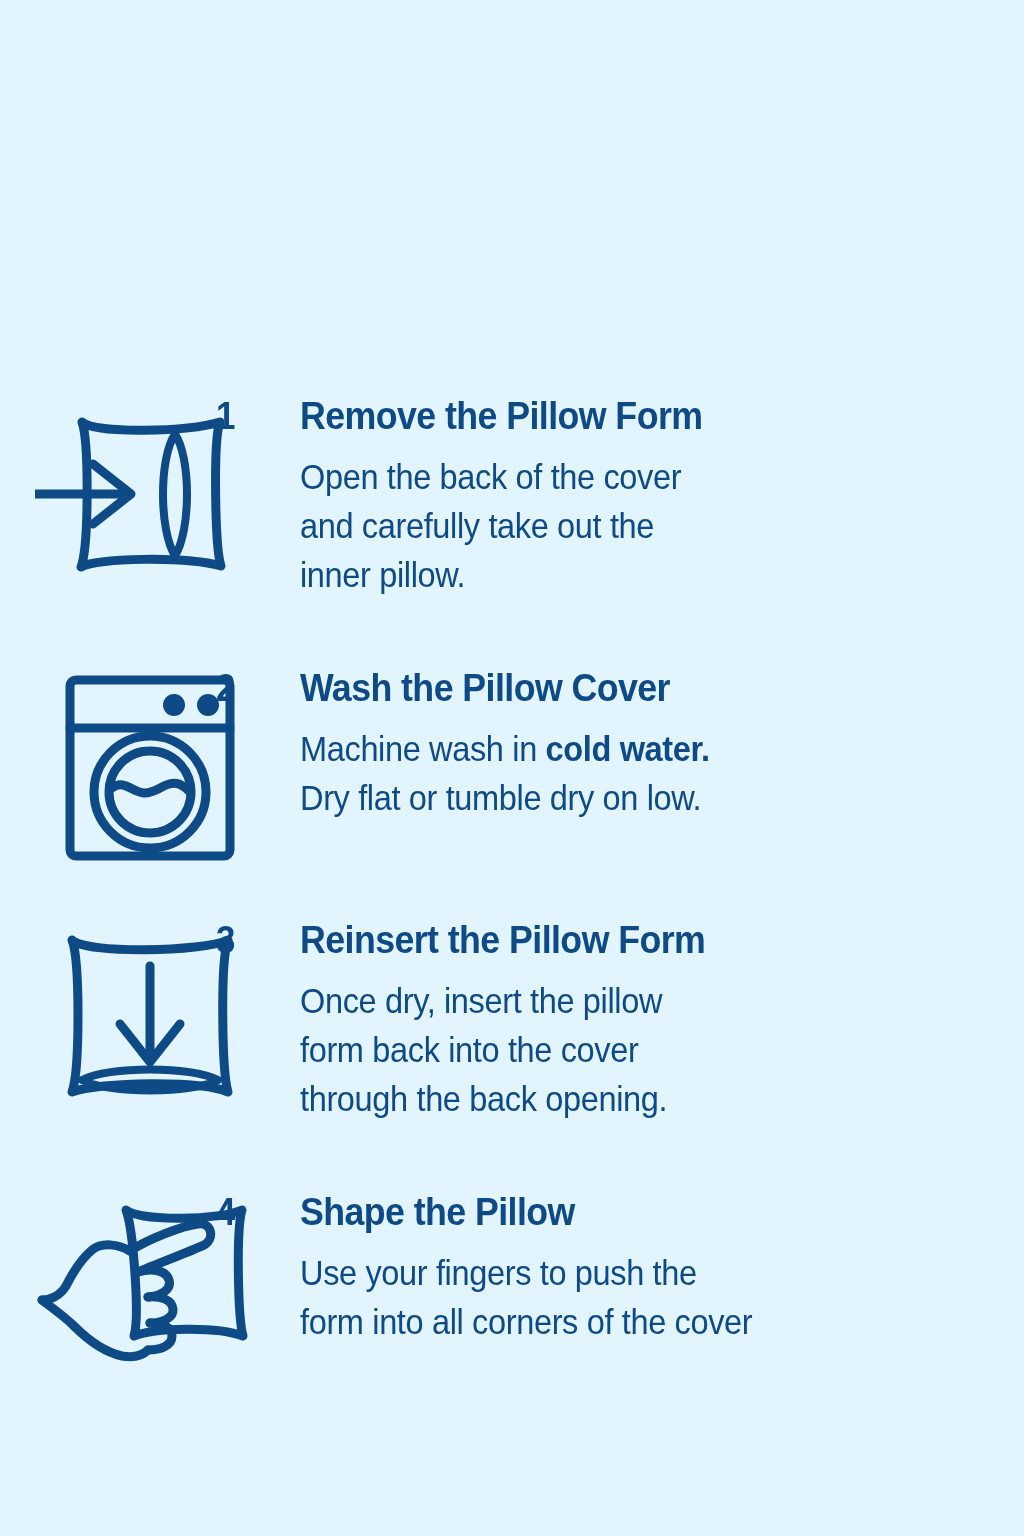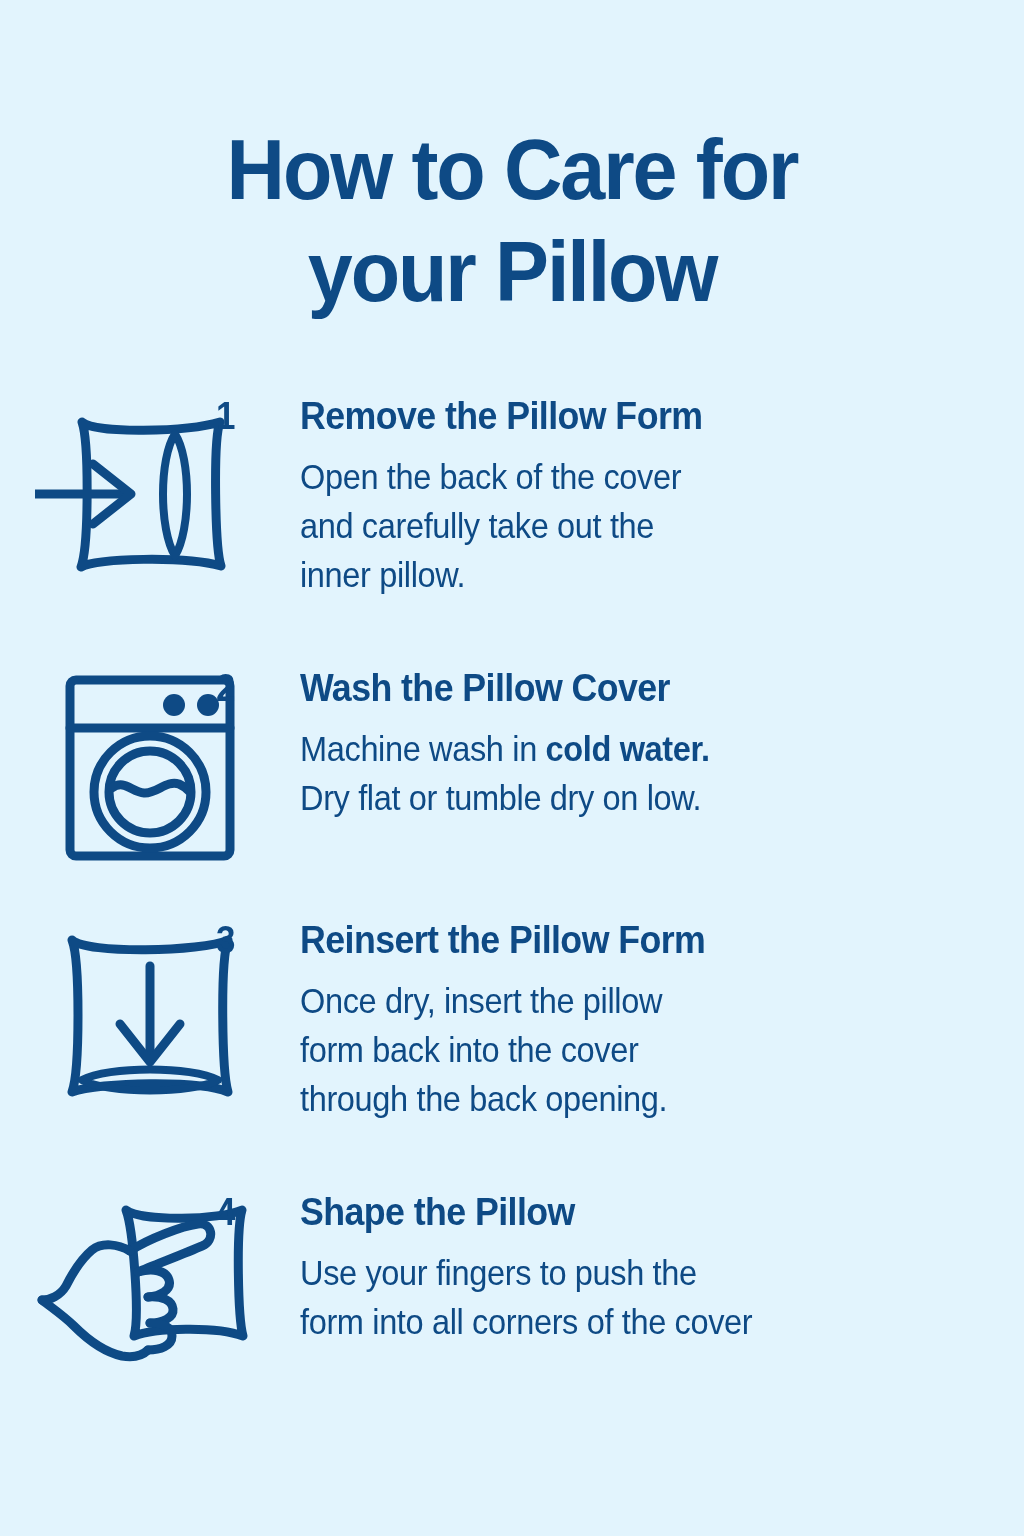--- a/index.html
+++ b/index.html
@@ -131,24 +131,20 @@
   .icon-fill {
     fill: #0e4a85;
     stroke: none;
   }
 </style>
 </head>
 <body>
 
 <div class="page">
 
-  <div class="title-block">
-    <div class="title-line">How to Care for</div>
-    <div class="title-line">your Pillow</div>
-  </div>
 
   <div class="steps">
 
     <div class="step step-1">
       <div class="icon-cell">
         <svg width="230" height="190" viewBox="0 0 230 190">
           <path class="icon-stroke" d="M47 22 C 60 34, 152 32, 185 22 C 178 40, 180 148, 186 166 C 150 156, 62 158, 46 167 C 54 146, 54 42, 47 22 Z"></path>
           <path class="icon-stroke" d="M0 94 L 92 94"></path>
           <path class="icon-stroke" d="M58 64 L 96 94 L 58 124"></path>
           <path class="icon-stroke-thin" d="M140 34 C 156 58, 156 130, 140 156 C 124 130, 124 58, 140 34 Z"></path>

